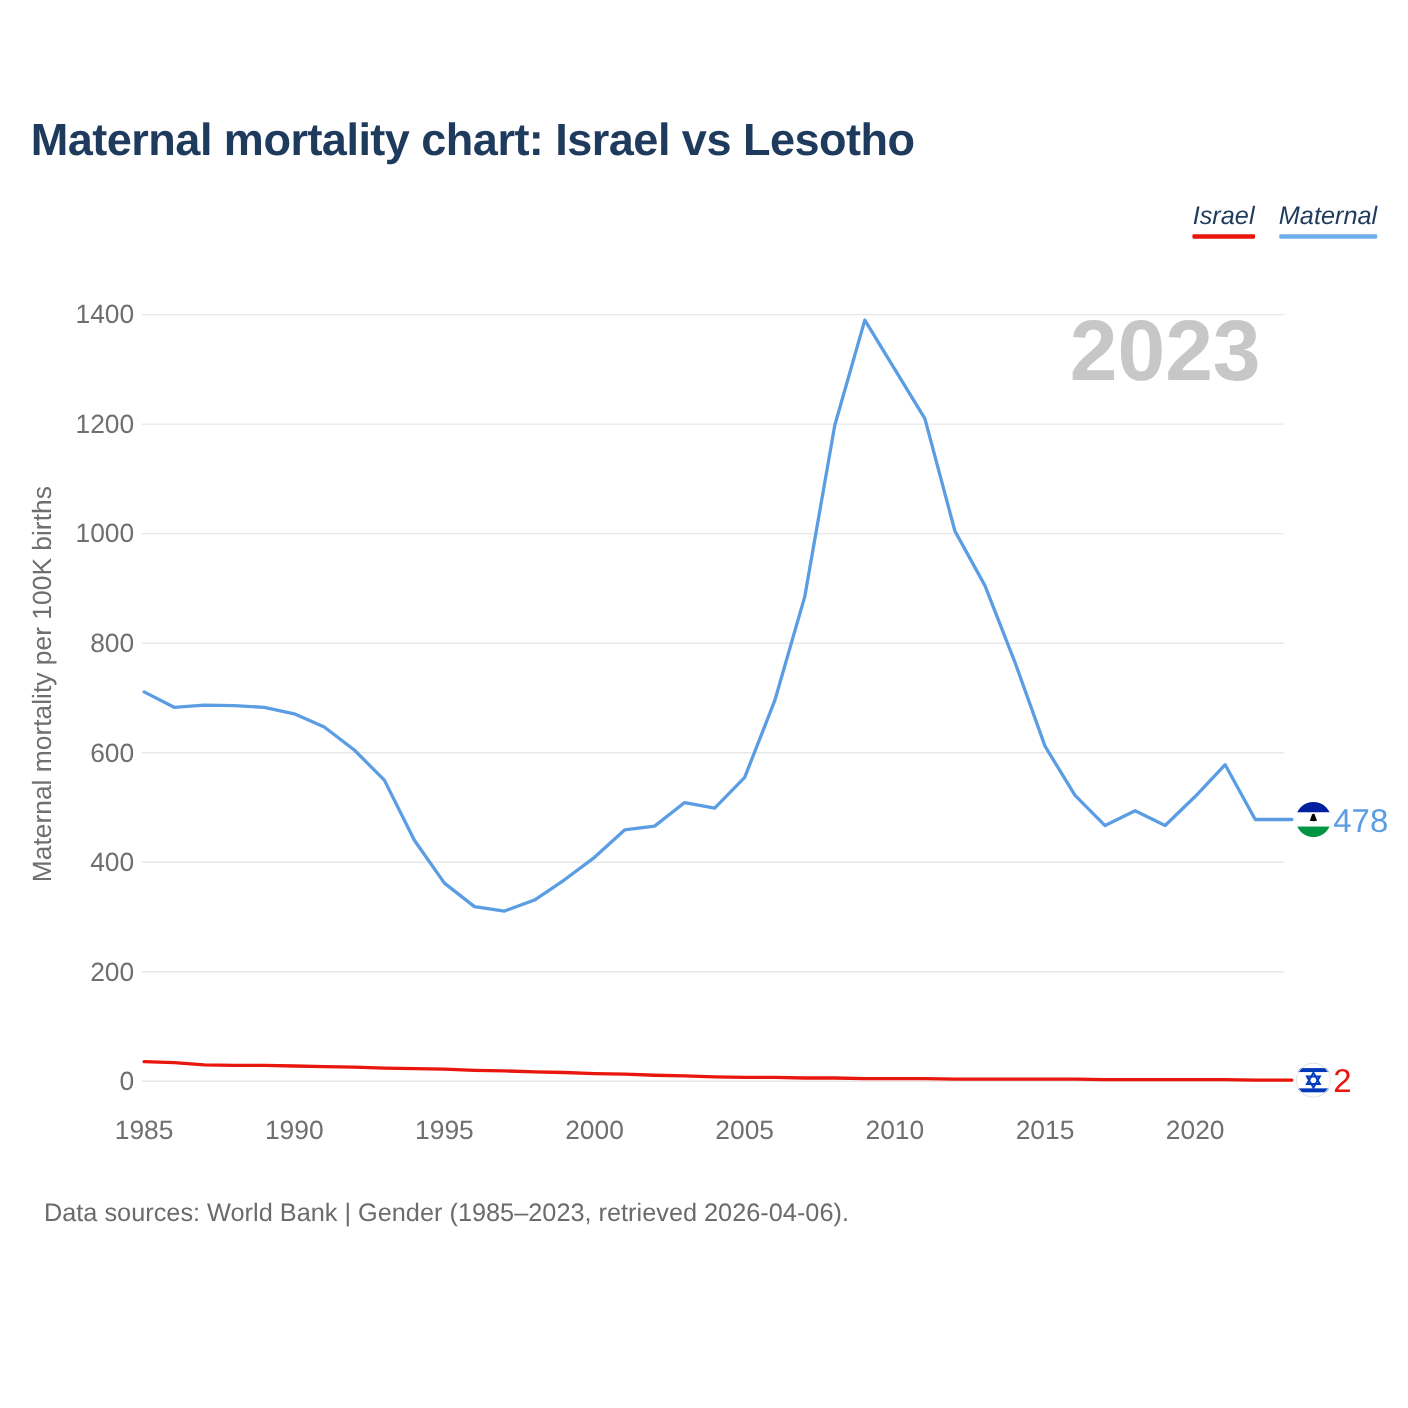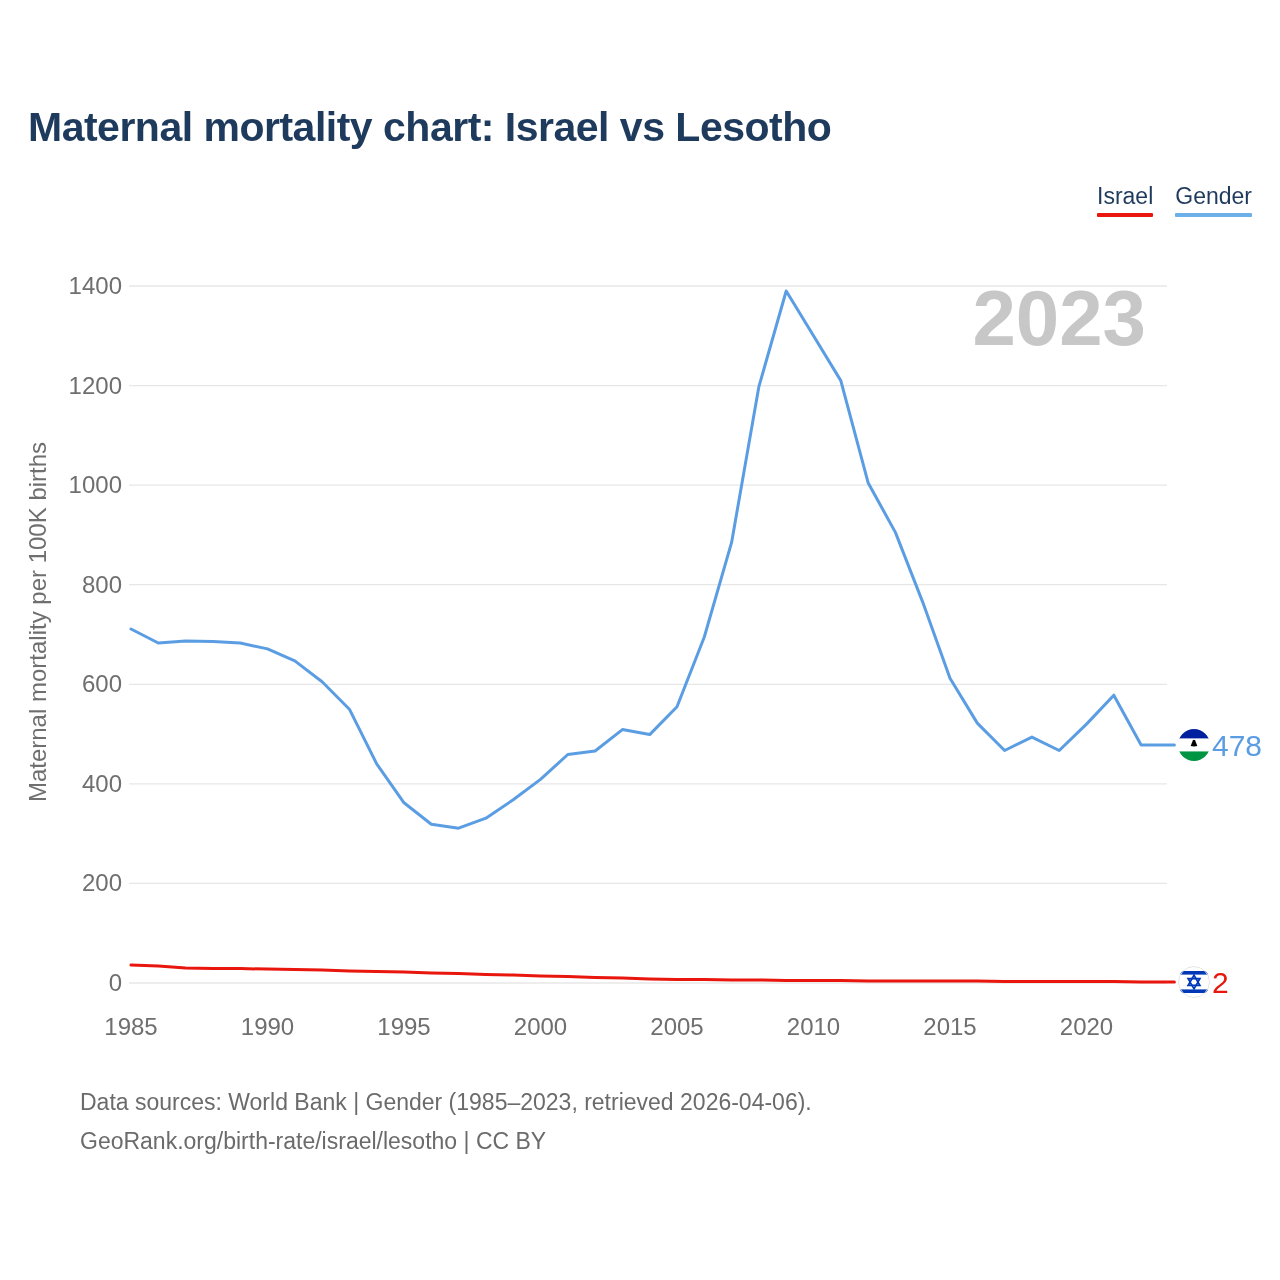--- a/index.html
+++ b/index.html
@@ -5,45 +5,45 @@
   html,body{margin:0;padding:0;}
   body{
     width:1280px;height:1280px;background:#ffffff;position:relative;overflow:hidden;
     font-family:"Liberation Sans", sans-serif;
   }
   .page-title{
     position:absolute;left:28px;top:104px;
     font-size:41px;font-weight:700;letter-spacing:-0.5px;color:#1e3a5c;white-space:nowrap;text-align:center;
   }
   .legend{
-    position:absolute;top:183px;right:28px;display:flex;gap:22px;align-items:flex-start;
+    position:absolute;top:183px;right:28px;display:flex;gap:22px;align-items:flex-start;font-style:italic;
   }
   .legend-item{display:flex;flex-direction:column;align-items:stretch;cursor:pointer;}
   .legend-label{font-size:23px;color:#1e3a5c;white-space:nowrap;}
   .legend-underline{height:4px;margin-top:3px;border-radius:1px;}
   #chart-svg{position:absolute;left:0;top:0;font-family:"Liberation Sans", sans-serif;}
   .footer{
-    position:absolute;left:40px;top:1083px;font-size:23px;color:#6b6b6b;line-height:1.7;margin-left:40px;
+    position:absolute;left:40px;top:1083px;font-size:23px;color:#6b6b6b;line-height:1.7;
   }
   .footer div{white-space:nowrap;}
 </style>
 </head>
 <body>
 
 <div class="page">
 
   <div class="page-title">Maternal mortality chart: Israel vs Lesotho</div>
 
   <div class="legend">
     <div class="legend-item">
       <span class="legend-label">Israel</span>
       <span class="legend-underline" style="background: rgb(232, 22, 13);"></span>
     </div>
     <div class="legend-item">
-      <span class="legend-label">Gender</span>
+      <span class="legend-label">Maternal</span>
       <span class="legend-underline" style="background: rgb(108, 176, 234);"></span>
     </div>
   </div>
 
   <svg id="chart-svg" width="1280" height="1280" viewBox="0 0 1280 1280">
       <line x1="129" y1="983" x2="1167" y2="983" stroke="#e7e7e7" stroke-width="1.3"></line>
       <text x="122" y="991" text-anchor="end" font-size="24" fill="#6f6f6f">0</text>
       <line x1="129" y1="883.4285714285714" x2="1167" y2="883.4285714285714" stroke="#e7e7e7" stroke-width="1.3"></line>
       <text x="122" y="891.4285714285714" text-anchor="end" font-size="24" fill="#6f6f6f">200</text>
       <line x1="129" y1="783.8571428571429" x2="1167" y2="783.8571428571429" stroke="#e7e7e7" stroke-width="1.3"></line>
@@ -93,16 +93,15 @@
         <rect x="1178" y="989.4042857142857" width="32" height="3.6" fill="#0038b8"></rect>
         <polygon points="1194,975.2042857142858 1199.9,985.4042857142857 1188.1,985.4042857142857" fill="none" stroke="#0038b8" stroke-width="1.7"></polygon>
         <polygon points="1194,988.8042857142857 1199.9,978.6042857142858 1188.1,978.6042857142858" fill="none" stroke="#0038b8" stroke-width="1.7"></polygon>
         <circle cx="1194" cy="982.0042857142857" r="15.5" fill="none" stroke="#e3e3e3" stroke-width="1"></circle>
       </g>
       <text x="1212" y="993.0042857142857" font-size="30" fill="#e8160d">2</text>
     </svg>
 
   <div class="footer">
     <div>Data sources: World Bank | Gender (1985–2023, retrieved 2026-04-06).</div>
-    <div>GeoRank.org/birth-rate/israel/lesotho | CC BY</div>
   </div>
 
 </div>
 
 </body></html>

